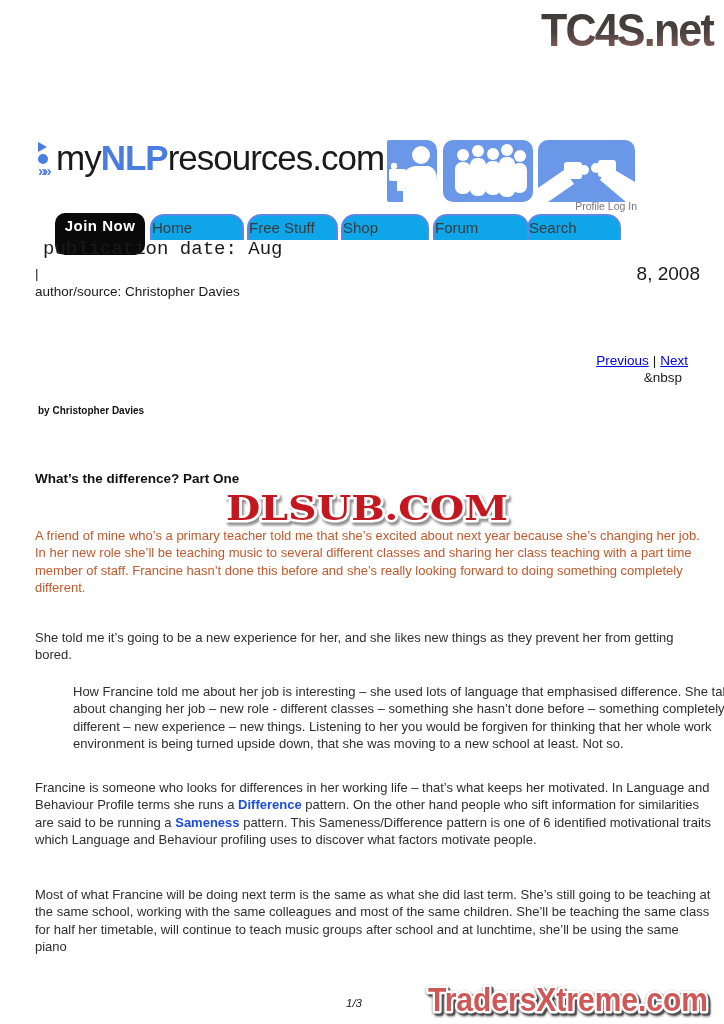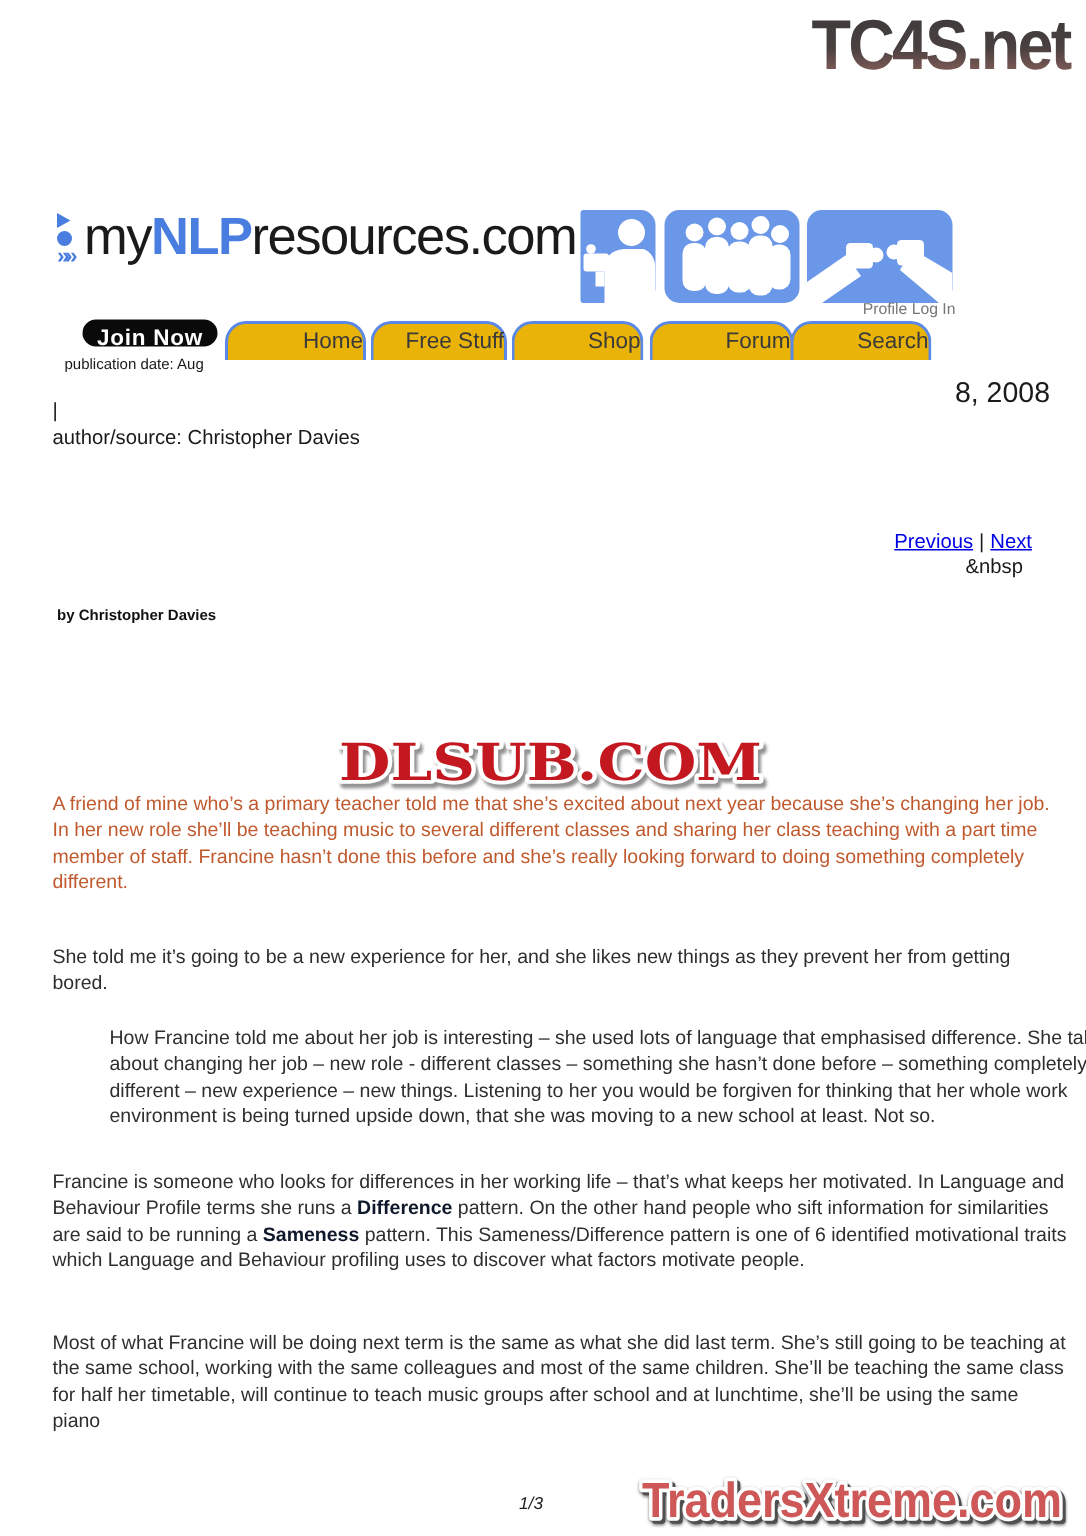--- a/index.html
+++ b/index.html
@@ -22,35 +22,35 @@
 
   
   .tile{position:absolute;top:140px;height:62px;background:#6a97e8;border-radius:10px;}
   .tile svg{display:block;width:100%;height:100%;}
   .tile1{left:387px;width:50px;border-top-left-radius:2px;border-bottom-left-radius:2px;}
   .tile2{left:443px;width:90px;}
   .tile3{left:538px;width:97px;}
   .members{position:absolute;top:200px;left:520px;width:117px;text-align:right;font-size:10.5px;color:#777;}
 
   
-  .join{position:absolute;top:213px;left:55px;width:90px;height:18px;background:#0a0a0a;color:#fff;
+  .join{position:absolute;top:213px;left:55px;width:90px;height:42px;background:#0a0a0a;color:#fff;
         font-weight:bold;font-size:15px;text-align:center;line-height:25px;border-radius:10px;letter-spacing:.5px;}
-  .tab{position:absolute;top:214px;height:26px;background:#eab308;border:2px solid #5b87e5;border-bottom:none;
-       border-radius:14px 14px 0 0;color:#3a3a3a;font-size:15px;text-align:right;line-height:24px;box-sizing:border-box;}
+  .tab{position:absolute;top:214px;height:26px;background:#0ea5e9;border:2px solid #5b87e5;border-bottom:none;
+       border-radius:14px 14px 0 0;color:#3a3a3a;font-size:15px;text-align:left;line-height:24px;box-sizing:border-box;}
   .tab-home{left:150px;width:94px;}
   .tab-free{left:247px;width:91px;}
   .tab-shop{left:341px;width:88px;}
   .tab-forum{left:433px;width:96px;}
   .tab-search{left:527px;width:94px;}
 
   
   .title-block{position:absolute;left:35px;top:238px;width:675px;background:transparent;}
   .title-row{display:flex;justify-content:space-between;align-items:baseline;}
   .article-title{font-weight:bold;font-size:13.5px;color:#000;white-space:nowrap;}
-  .pub-date{font-size:10px;color:#1a1a1a;white-space:nowrap;padding-left:8px;}
+  .pub-date{font-size:19px;color:#1a1a1a;white-space:nowrap;padding-left:8px;font-family:Liberation Mono, monospace;}
   .pub-date2{text-align:right;font-size:19px;color:#1a1a1a;margin-top:3px;padding-right:10px;}
   .pipe{position:absolute;left:35px;top:266px;font-size:13.5px;color:#1a1a1a;}
   .author{position:absolute;left:35px;top:284px;font-size:13.5px;color:#1a1a1a;}
 
   
   .pager{position:absolute;top:353px;right:36px;text-align:right;font-size:13.5px;}
   .plink{color:#0000e6;text-decoration:underline;cursor:pointer;}
   .pdiv{color:#1a1a1a;margin:0 4px;}
   .nbsp{color:#1a1a1a;padding-right:6px;margin-top:2px;}
 
@@ -65,21 +65,21 @@
   .traders-text{font-family:"Liberation Sans",sans-serif;font-weight:bold;font-size:33px;fill:#ce5757;
               stroke:#fff;stroke-width:5px;paint-order:stroke;stroke-linejoin:round;}
 
   
   .para{position:absolute;left:35px;width:676px;font-size:13px;line-height:17.4px;color:#2e2e2e;}
   .p1{top:527px;color:#c05a2e;}
   .p2{top:629px;}
   .p3{top:683px;margin-left:38px;}
   .p4{top:779px;}
   .p5{top:886px;}
-  .para b{color:#0f172a;}
+  .para b{color:#1d4ed8;}
 
   .pagenum{position:absolute;left:346px;top:997px;font-size:11.5px;font-style:italic;color:#222;}
 </style>
 </head>
 <body>
 
 <div class="page">
 
   <svg class="tc4s" width="178" height="52" viewBox="0 0 178 52">
     <defs>
@@ -153,20 +153,21 @@
   </div>
   <div class="pipe">|</div>
   <div class="author">author/source: Christopher Davies</div>
 
   <div class="pager">
     <span class="plink">Previous</span><span class="pdiv">|</span><span class="plink">Next</span>
     <div class="nbsp">&amp;nbsp</div>
   </div>
 
   <div class="byline">by Christopher Davies</div>
+  <div class="heading">What’s the difference? Part One</div>
 
   <svg class="dlsub" width="306" height="48" viewBox="0 0 306 48">
     <text x="153" y="37" text-anchor="middle" textLength="282" lengthAdjust="spacingAndGlyphs" class="dlsub-text">DLSUB.COM</text>
   </svg>
 
   <div class="para p2">She told me it’s going to be a new experience for her, and she likes new things as they prevent her from getting bored.</div>
   <div class="para p1">A friend of mine who’s a primary teacher told me that she’s excited about next year because she’s changing her job. In her new role she’ll be teaching music to several different classes and sharing her class teaching with a part time member of staff. Francine hasn’t done this before and she’s really looking forward to doing something completely different.</div>
   <div class="para p3">How Francine told me about her job is interesting – she used lots of language that emphasised difference. She talked about changing her job – new role - different classes – something she hasn’t done before – something completely different – new experience – new things. Listening to her you would be forgiven for thinking that her whole work environment is being turned upside down, that she was moving to a new school at least. Not so.</div>
   <div class="para p4"><span>Francine is someone who looks for differences in her working life – that’s what keeps her motivated. In Language and Behaviour Profile terms she runs a </span><b>Difference</b><span> pattern. On the other hand people who sift information for similarities are said to be running a </span><b>Sameness</b><span> pattern. This Sameness/Difference pattern is one of 6 identified motivational traits which Language and Behaviour profiling uses to discover what factors motivate people.</span></div>
   <div class="para p5">Most of what Francine will be doing next term is the same as what she did last term. She’s still going to be teaching at the same school, working with the same colleagues and most of the same children. She’ll be teaching the same class for half her timetable, will continue to teach music groups after school and at lunchtime, she’ll be using the same piano</div>

